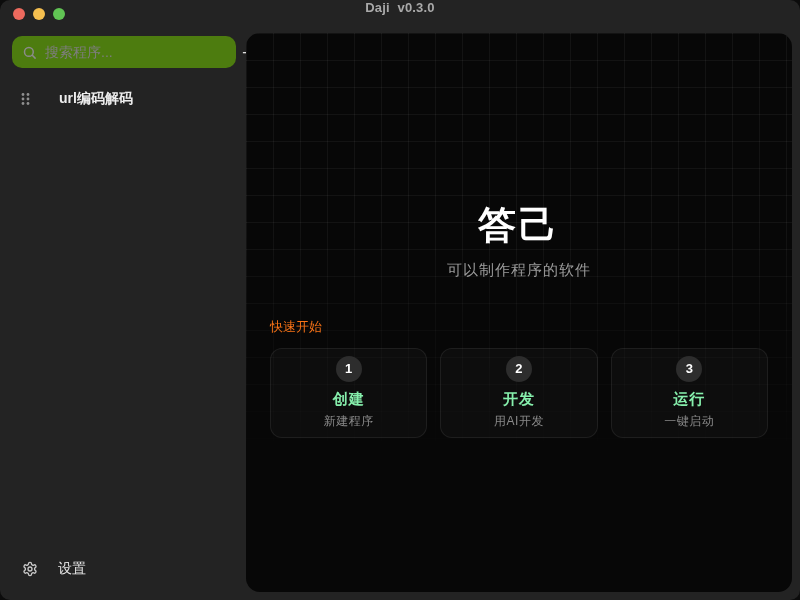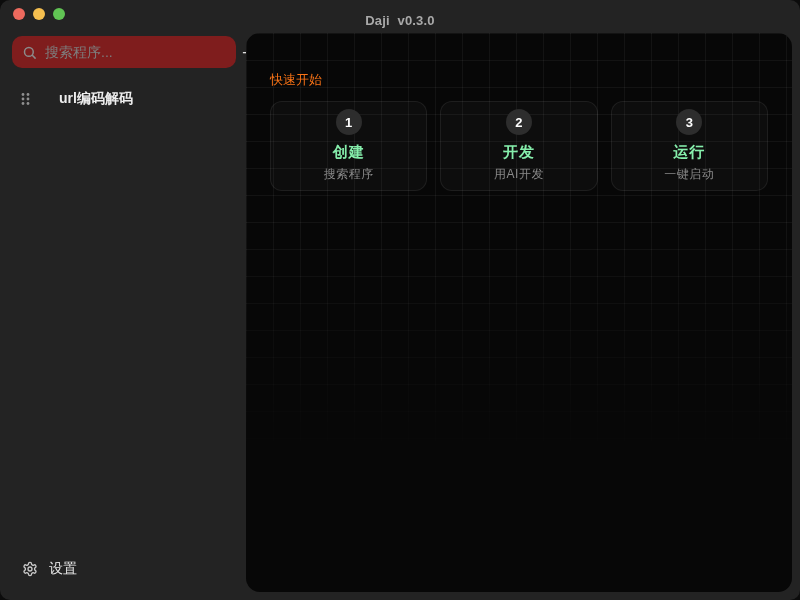--- a/index.html
+++ b/index.html
@@ -11,21 +11,21 @@
     background: #232323;
     border-radius: 10px;
     overflow: hidden;
     display: flex; flex-direction: column;
   }
 
   
   .titlebar {
     height: 28px; flex: 0 0 28px;
     position: relative;
-    display: flex; align-items: flex-end; justify-content: center;
+    display: flex; align-items: flex-start; justify-content: center;
   }
   .traffic { position: absolute; left: 13px; top: 8px; display: flex; gap: 8px; }
   .tl { width: 12px; height: 12px; border-radius: 50%; display: inline-block; }
   .tl.red    { background: #ed6a5e; }
   .tl.yellow { background: #f5bf4f; }
   .tl.green  { background: #61c454; }
   .win-title {
     color: #a9a9a9; font-size: 13px; font-weight: bold;
     white-space: pre; letter-spacing: 0.2px;
   }
@@ -35,21 +35,21 @@
 
   
   .sidebar {
     width: 246px; flex: 0 0 246px;
     display: flex; flex-direction: column;
     padding: 8px 12px 16px 12px;
   }
   .search-row { display: flex; align-items: center; gap: 6px; }
   .search-box {
     flex: 1; height: 32px;
-    background: #7f1d1d; border-radius: 10px;
+    background: #4d7c0f; border-radius: 10px;
     display: flex; align-items: center; gap: 8px;
     padding: 0 10px;
   }
   .search-box svg { flex: 0 0 auto; color: #8b8b8b; }
   .search-box input {
     flex: 1; min-width: 0;
     background: transparent; border: none; outline: none;
     color: #e6e6e6; font-size: 14px;
     font-family: "Liberation Sans", "DejaVu Sans", sans-serif;
   }
@@ -68,21 +68,21 @@
     display: flex; align-items: center; gap: 28px;
     height: 30px; padding: 0 8px; border-radius: 8px;
     cursor: pointer;
   }
   .app-item .grip { color: #8f8f8f; display: flex; }
   .app-item .label { color: #ededed; font-size: 14px; font-weight: bold; }
 
   .sb-spacer { flex: 1; }
 
   .settings-row {
-    display: flex; align-items: center; gap: 11px;
+    display: flex; align-items: center; gap: 20px;
     height: 30px; padding: 0 10px; border-radius: 8px;
     cursor: pointer;
   }
   .settings-row svg { color: #c9c9c9; }
   .settings-row .label { color: #e5e5e5; font-size: 14px; }
 
   
   .main {
     flex: 1;
     margin: 5px 8px 8px 0;
@@ -197,29 +197,33 @@
           <path d="M12.22 2h-.44a2 2 0 0 0-2 2v.18a2 2 0 0 1-1 1.73l-.43.25a2 2 0 0 1-2 0l-.15-.08a2 2 0 0 0-2.73.73l-.22.38a2 2 0 0 0 .73 2.73l.15.1a2 2 0 0 1 1 1.72v.51a2 2 0 0 1-1 1.74l-.15.09a2 2 0 0 0-.73 2.73l.22.38a2 2 0 0 0 2.73.73l.15-.08a2 2 0 0 1 2 0l.43.25a2 2 0 0 1 1 1.73V20a2 2 0 0 0 2 2h.44a2 2 0 0 0 2-2v-.18a2 2 0 0 1 1-1.73l.43-.25a2 2 0 0 1 2 0l.15.08a2 2 0 0 0 2.73-.73l.22-.39a2 2 0 0 0-.73-2.73l-.15-.08a2 2 0 0 1-1-1.74v-.5a2 2 0 0 1 1-1.74l.15-.09a2 2 0 0 0 .73-2.73l-.22-.38a2 2 0 0 0-2.73-.73l-.15.08a2 2 0 0 1-2 0l-.43-.25a2 2 0 0 1-1-1.73V4a2 2 0 0 0-2-2z"></path>
           <circle cx="12" cy="12" r="3"></circle>
         </svg>
         <span class="label">设置</span>
       </div>
     </aside>
 
     <main class="main">
       <div class="grid-bg"></div>
 
+      <div class="hero">
+        <h1>答己</h1>
+        <p>可以制作程序的软件</p>
+      </div>
 
       <section class="quickstart">
         <div class="qs-label">快速开始</div>
         <div class="cards">
 
           <div class="card">
             <div class="badge">1</div>
             <div class="card-title">创建</div>
-            <div class="card-sub">搜索程序</div>
+            <div class="card-sub">新建程序</div>
           </div>
 
           <div class="card">
             <div class="badge">2</div>
             <div class="card-title">开发</div>
             <div class="card-sub">用AI开发</div>
           </div>
 
           <div class="card">
             <div class="badge">3</div>

